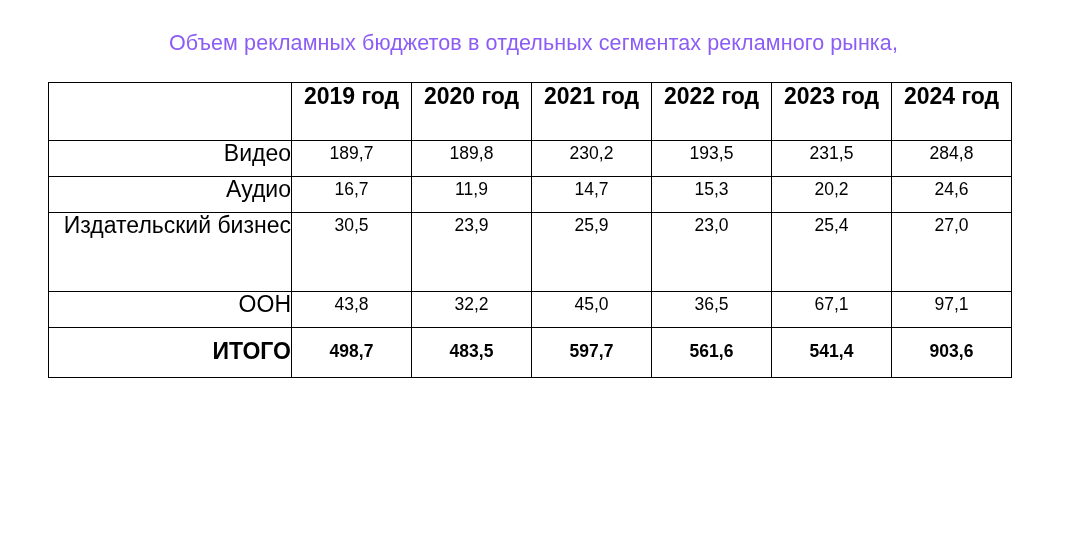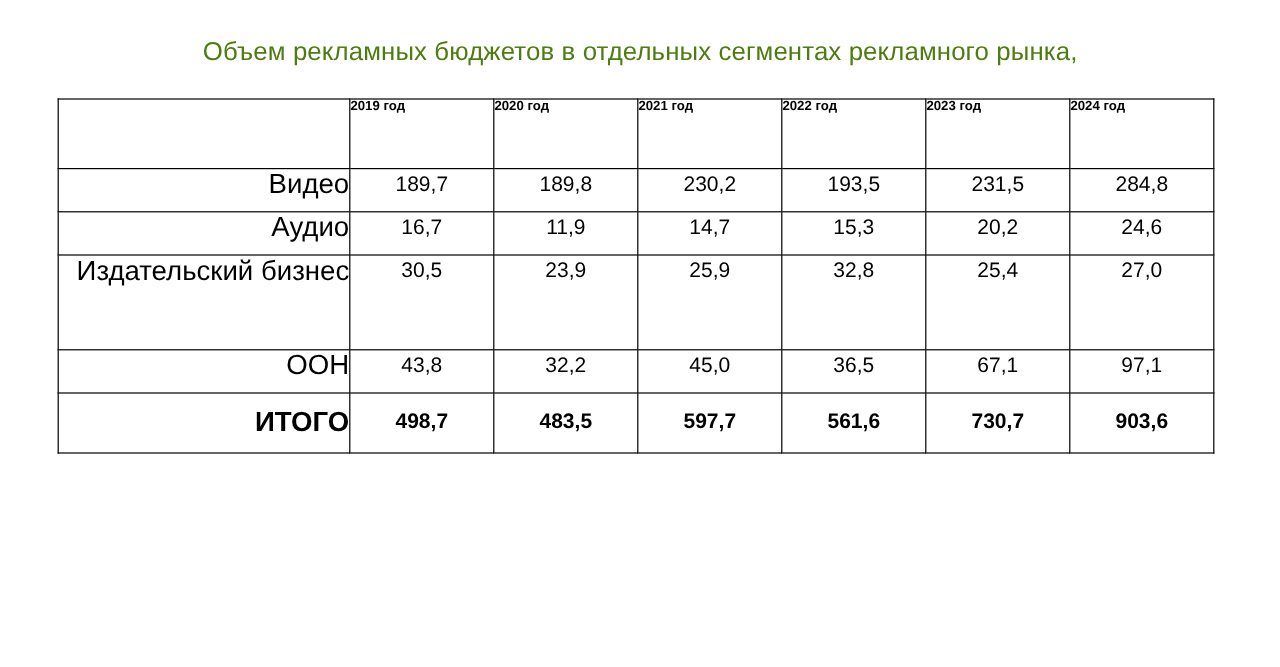--- a/index.html
+++ b/index.html
@@ -20,21 +20,21 @@
     height: 556px;
     box-sizing: border-box;
   }
   .title-block {
     padding-top: 26px;
     text-align: center;
   }
   .title-line {
     font-size: 21.5px;
     line-height: 34px;
-    color: #4d7c0f;
+    color: #8b5cf6;
     letter-spacing: 0.1px;
   }
   .table-wrap {
     margin-top: 22px;
     padding-left: 48px;
     padding-right: 48px;
   }
   table.data-table {
     border-collapse: collapse;
     table-layout: fixed;
@@ -44,24 +44,24 @@
   table.data-table td, table.data-table th {
     border: 1.6px solid #000000;
     padding: 0;
     vertical-align: top;
   }
   col.c-label { width: 243px; }
   col.c-year  { width: 120px; }
 
   .hdr-cell {
     height: 57px;
-    text-align: left;
+    text-align: center;
     vertical-align: middle;
     font-weight: bold;
-    font-size: 11px;
+    font-size: 23px;
   }
   .hdr-blank {
     height: 57px;
   }
   .row-label {
     padding: 9px 0 0 10px;
     text-align: right;
     font-size: 23px;
     line-height: 25px;
     white-space: pre-line;
@@ -131,39 +131,39 @@
           <td class="row-value">14,7</td>
           <td class="row-value">15,3</td>
           <td class="row-value">20,2</td>
           <td class="row-value">24,6</td>
         </tr>
         <tr class="r-pub">
           <td class="row-label">Издательский бизнес</td>
           <td class="row-value">30,5</td>
           <td class="row-value">23,9</td>
           <td class="row-value">25,9</td>
-          <td class="row-value">32,8</td>
+          <td class="row-value">23,0</td>
           <td class="row-value">25,4</td>
           <td class="row-value">27,0</td>
         </tr>
         <tr class="r-oon">
           <td class="row-label">ООН</td>
           <td class="row-value">43,8</td>
           <td class="row-value">32,2</td>
           <td class="row-value">45,0</td>
           <td class="row-value">36,5</td>
           <td class="row-value">67,1</td>
           <td class="row-value">97,1</td>
         </tr>
         <tr class="total">
           <td class="row-label">ИТОГО</td>
           <td class="row-value">498,7</td>
           <td class="row-value">483,5</td>
           <td class="row-value">597,7</td>
           <td class="row-value">561,6</td>
-          <td class="row-value">730,7</td>
+          <td class="row-value">541,4</td>
           <td class="row-value">903,6</td>
         </tr>
       </tbody>
     </table>
   </div>
 
 </div>
 
 </body></html>

